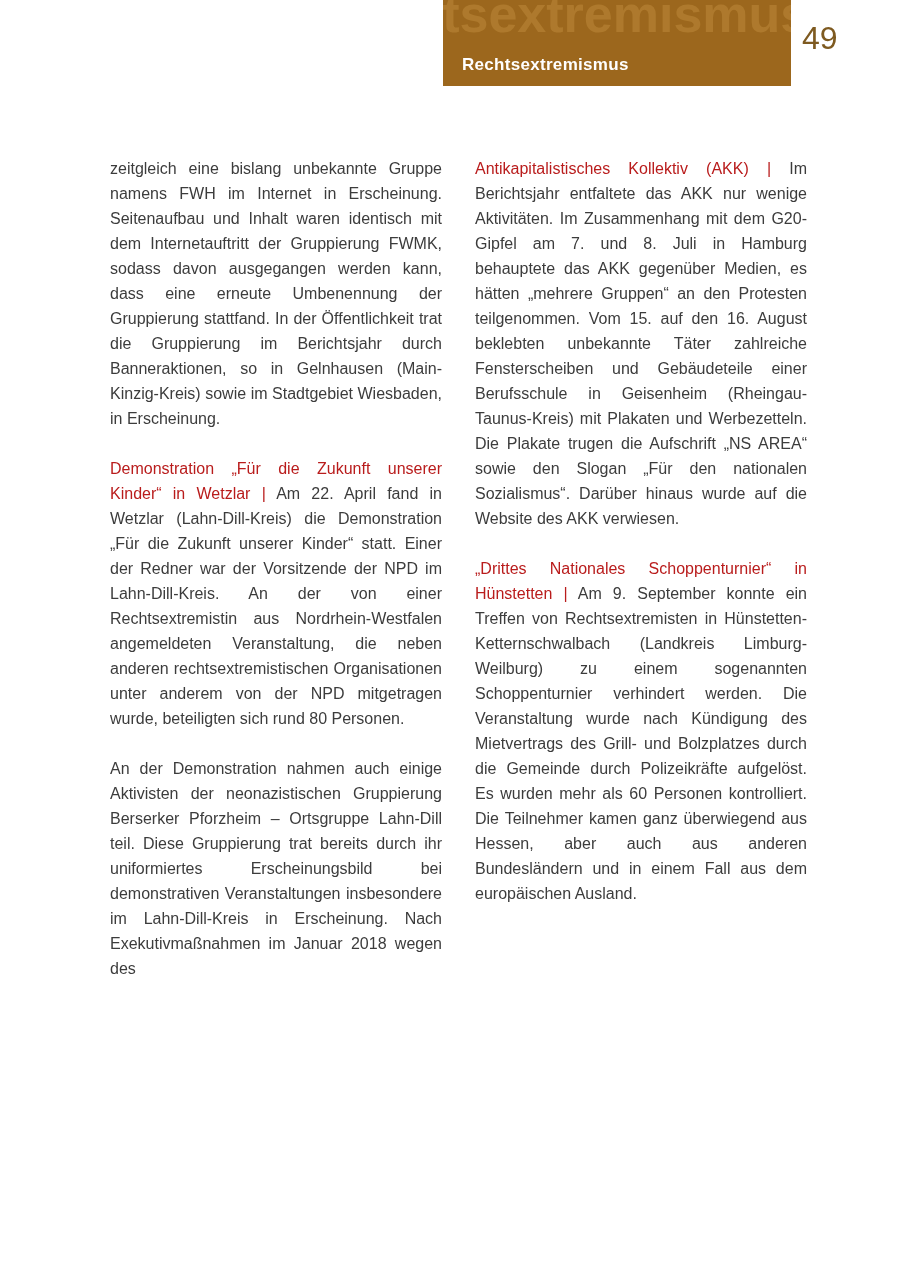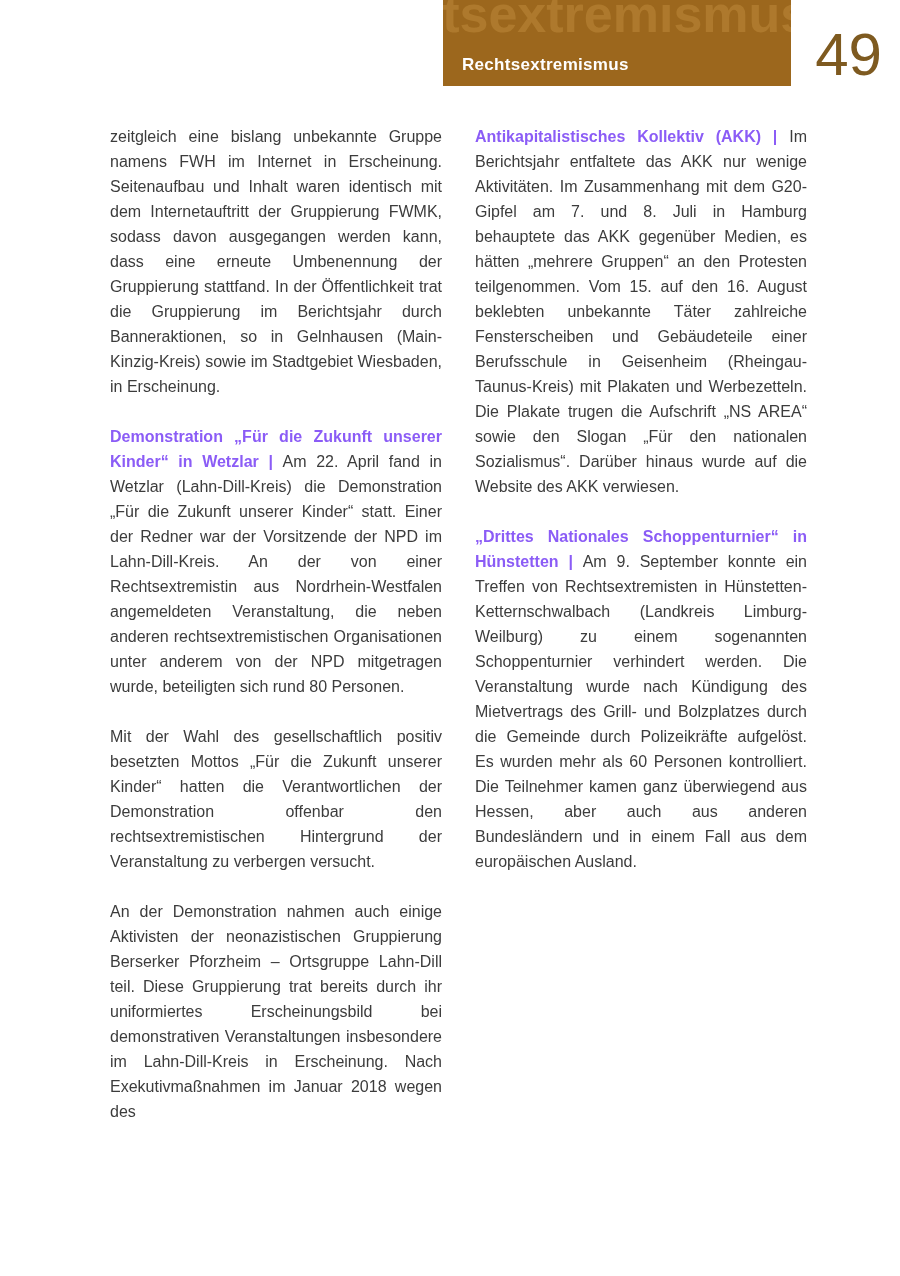--- a/index.html
+++ b/index.html
@@ -35,65 +35,64 @@
     left: 19px; bottom: 11px;
     color: #ffffff;
     font-weight: 700;
     font-size: 17px;
     letter-spacing: 0.3px;
   }
   .page-number {
     position: absolute;
     left: 802px; top: 20px;
     width: 80px;
-    font-size: 60px;
+    font-size: 32px;
     font-weight: 400;
     color: #7e5a20;
-    text-align: right;
+    text-align: left;
   }
 
   
   .columns {
     position: absolute;
-    top: 124px; left: 110px;
+    top: 156px; left: 110px;
     width: 698px;
     display: flex;
     gap: 33px;
   }
   .col {
     width: 332px;
     font-size: 16px;
     line-height: 25px;
     color: #3c3c3c;
     text-align: justify;
     hyphens: auto;
     -webkit-hyphens: auto;
   }
   .col p { margin: 0 0 25px 0; }
   .col p:last-child { margin-bottom: 0; }
   .lead {
-    font-weight: 700;
-    color: #8b5cf6;
+    font-weight: 400;
+    color: #b91c1c;
   }
 </style>
 </head>
 <body>
 
 <div class="banner">
   <div class="banner-watermark">Rechtsextremismus</div>
   <div class="banner-label">Rechtsextremismus</div>
 </div>
 <div class="page-number">49</div>
 
 <main class="columns">
 
   <section class="col">
     <p><span>zeitgleich eine bislang unbekannte Gruppe namens FWH im Internet in Erscheinung. Seitenaufbau und Inhalt waren identisch mit dem Internetauftritt der Gruppierung FWMK, sodass davon ausgegangen werden kann, dass eine erneute Umbenennung der Gruppierung stattfand. In der Öffentlichkeit trat die Gruppierung im Berichtsjahr durch Banneraktionen, so in Gelnhausen (Main-Kinzig-Kreis) sowie im Stadtgebiet Wiesbaden, in Erscheinung.</span></p>
     <p><span class="lead">Demonstration „Für die Zukunft unserer Kinder“ in Wetzlar | </span><span>Am 22. April fand in Wetzlar (Lahn-Dill-Kreis) die Demonstration „Für die Zukunft unserer Kinder“ statt. Einer der Redner war der Vorsitzende der NPD im Lahn-Dill-Kreis. An der von einer Rechtsextremistin aus Nordrhein-Westfalen angemeldeten Veranstaltung, die neben anderen rechtsextremistischen Organisationen unter anderem von der NPD mitgetragen wurde, beteiligten sich rund 80 Personen.</span></p>
-    <p><span>Mit der Wahl des gesellschaftlich positiv besetzten Mottos „Für die Zukunft unserer Kinder“ hatten die Verantwortlichen der Demonstration offenbar den rechtsextremistischen Hintergrund der Veranstaltung zu verbergen versucht.</span></p>
     <p><span>An der Demonstration nahmen auch einige Aktivisten der neonazistischen Gruppierung Berserker Pforzheim – Ortsgruppe Lahn-Dill teil. Diese Gruppierung trat bereits durch ihr uniformiertes Erscheinungsbild bei demonstrativen Veranstaltungen insbesondere im Lahn-Dill-Kreis in Erscheinung. Nach Exekutivmaßnahmen im Januar 2018 wegen des</span></p>
   </section>
 
   <section class="col">
     <p><span class="lead">Antikapitalistisches Kollektiv (AKK) | </span><span>Im Berichtsjahr entfaltete das AKK nur wenige Aktivitäten. Im Zusammenhang mit dem G20-Gipfel am 7. und 8. Juli in Hamburg behauptete das AKK gegenüber Medien, es hätten „mehrere Gruppen“ an den Protesten teilgenommen. Vom 15. auf den 16. August beklebten unbekannte Täter zahlreiche Fensterscheiben und Gebäudeteile einer Berufsschule in Geisenheim (Rheingau-Taunus-Kreis) mit Plakaten und Werbezetteln. Die Plakate trugen die Aufschrift „NS AREA“ sowie den Slogan „Für den nationalen Sozialismus“. Darüber hinaus wurde auf die Website des AKK verwiesen.</span></p>
     <p><span class="lead">„Drittes Nationales Schoppenturnier“ in Hünstetten | </span><span>Am 9. September konnte ein Treffen von Rechtsextremisten in Hünstetten-Ketternschwalbach (Landkreis Limburg-Weilburg) zu einem sogenannten Schoppenturnier verhindert werden. Die Veranstaltung wurde nach Kündigung des Mietvertrags des Grill- und Bolzplatzes durch die Gemeinde durch Polizeikräfte aufgelöst. Es wurden mehr als 60 Personen kontrolliert. Die Teilnehmer kamen ganz überwiegend aus Hessen, aber auch aus anderen Bundesländern und in einem Fall aus dem europäischen Ausland.</span></p>
   </section>
 
 </main>
 

